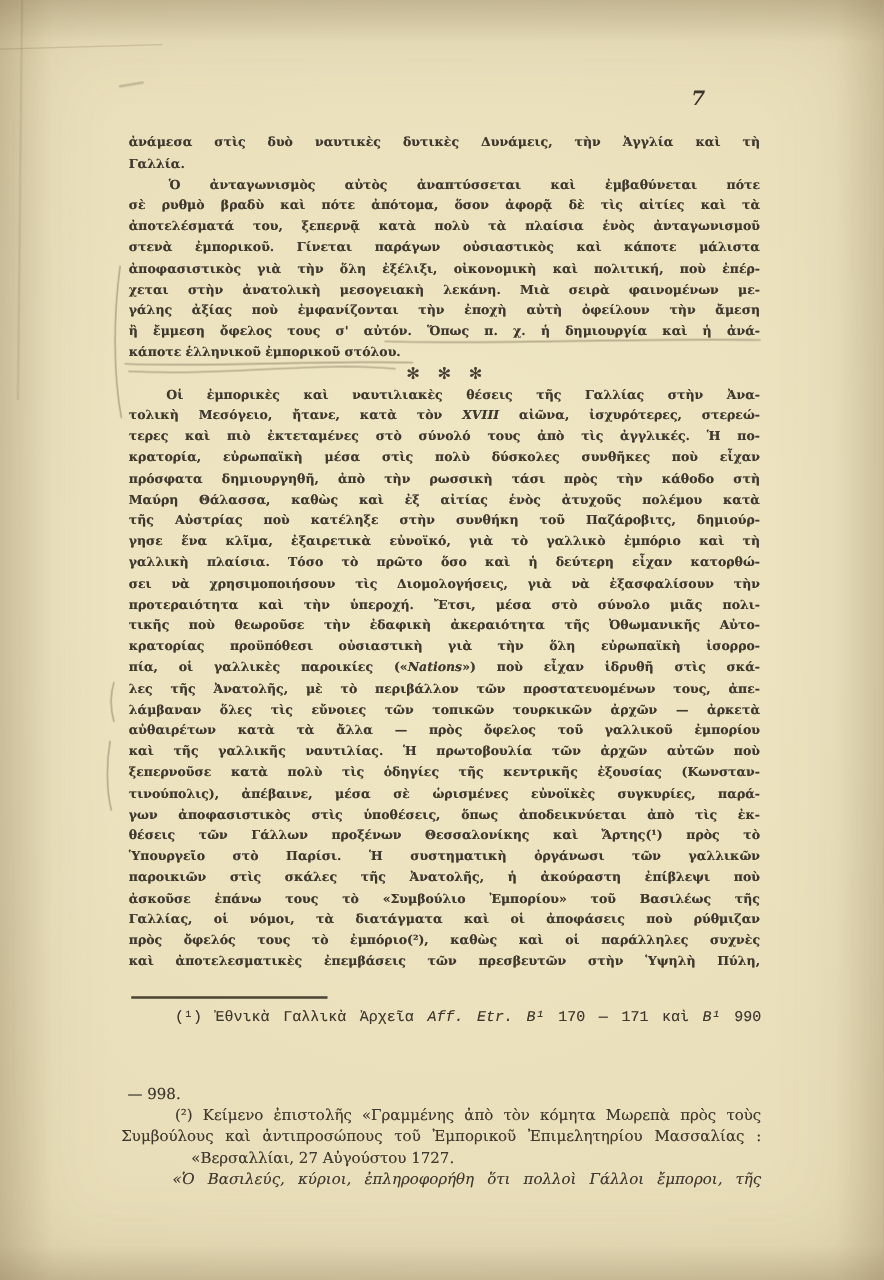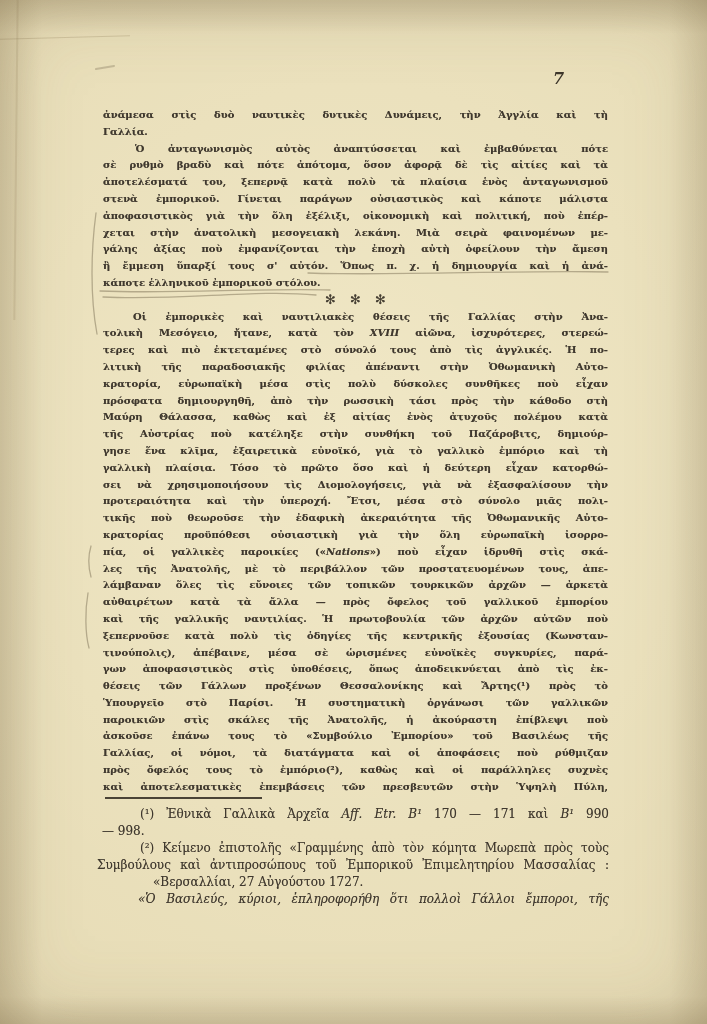--- a/index.html
+++ b/index.html
@@ -59,27 +59,26 @@
   <div class="text-block">
       <div class="line just">ἀνάμεσα στὶς δυὸ ναυτικὲς δυτικὲς Δυνάμεις, τὴν Ἀγγλία καὶ τὴ</div>
       <div class="line">Γαλλία.</div>
       <div class="line just" style="text-indent: 32px;">Ὁ ἀνταγωνισμὸς αὐτὸς ἀναπτύσσεται καὶ ἐμβαθύνεται πότε</div>
       <div class="line just">σὲ ρυθμὸ βραδὺ καὶ πότε ἀπότομα, ὅσον ἀφορᾷ δὲ τὶς αἰτίες καὶ τὰ</div>
       <div class="line just">ἀποτελέσματά του, ξεπερνᾷ κατὰ πολὺ τὰ πλαίσια ἑνὸς ἀνταγωνισμοῦ</div>
       <div class="line just">στενὰ ἐμπορικοῦ. Γίνεται παράγων οὐσιαστικὸς καὶ κάποτε μάλιστα</div>
       <div class="line just">ἀποφασιστικὸς γιὰ τὴν ὅλη ἐξέλιξι, οἰκονομικὴ καὶ πολιτική, ποὺ ἐπέρ-</div>
       <div class="line just">χεται στὴν ἀνατολικὴ μεσογειακὴ λεκάνη. Μιὰ σειρὰ φαινομένων με-</div>
       <div class="line just">γάλης ἀξίας ποὺ ἐμφανίζονται τὴν ἐποχὴ αὐτὴ ὀφείλουν τὴν ἄμεση</div>
-      <div class="line just">ἢ ἔμμεση ὕπαρξί τους σ' αὐτόν. Ὅπως π. χ. ἡ δημιουργία καὶ ἡ ἀνά-</div>
+      <div class="line just">ἢ ἔμμεση ὄφελος τους σ' αὐτόν. Ὅπως π. χ. ἡ δημιουργία καὶ ἡ ἀνά-</div>
       <div class="line">κάποτε ἑλληνικοῦ ἐμπορικοῦ στόλου.</div>
       <div class="separator">✻ ✻ ✻</div>
       <div class="line just" style="text-indent: 30px;">Οἱ ἐμπορικὲς καὶ ναυτιλιακὲς θέσεις τῆς Γαλλίας στὴν Ἀνα-</div>
       <div class="line just">τολικὴ Μεσόγειο, ἤτανε, κατὰ τὸν <i>XVIII</i> αἰῶνα, ἰσχυρότερες, στερεώ-</div>
       <div class="line just">τερες καὶ πιὸ ἐκτεταμένες στὸ σύνολό τους ἀπὸ τὶς ἀγγλικές. Ἡ πο-</div>
-      <div class="line just">λιτικὴ τῆς παραδοσιακῆς φιλίας ἀπέναντι στὴν Ὀθωμανικὴ Αὐτο-</div>
       <div class="line just">κρατορία, εὐρωπαϊκὴ μέσα στὶς πολὺ δύσκολες συνθῆκες ποὺ εἶχαν</div>
       <div class="line just">πρόσφατα δημιουργηθῆ, ἀπὸ τὴν ρωσσικὴ τάσι πρὸς τὴν κάθοδο στὴ</div>
       <div class="line just">Μαύρη Θάλασσα, καθὼς καὶ ἐξ αἰτίας ἑνὸς ἀτυχοῦς πολέμου κατὰ</div>
       <div class="line just">τῆς Αὐστρίας ποὺ κατέληξε στὴν συνθήκη τοῦ Παζάροβιτς, δημιούρ-</div>
       <div class="line just">γησε ἕνα κλῖμα, ἐξαιρετικὰ εὐνοϊκό, γιὰ τὸ γαλλικὸ ἐμπόριο καὶ τὴ</div>
       <div class="line just">γαλλικὴ πλαίσια. Τόσο τὸ πρῶτο ὅσο καὶ ἡ δεύτερη εἶχαν κατορθώ-</div>
       <div class="line just">σει νὰ χρησιμοποιήσουν τὶς Διομολογήσεις, γιὰ νὰ ἐξασφαλίσουν τὴν</div>
       <div class="line just">προτεραιότητα καὶ τὴν ὑπεροχή. Ἔτσι, μέσα στὸ σύνολο μιᾶς πολι-</div>
       <div class="line just">τικῆς ποὺ θεωροῦσε τὴν ἐδαφικὴ ἀκεραιότητα τῆς Ὀθωμανικῆς Αὐτο-</div>
       <div class="line just">κρατορίας προϋπόθεσι οὐσιαστικὴ γιὰ τὴν ὅλη εὐρωπαϊκὴ ἰσορρο-</div>
@@ -96,22 +95,22 @@
       <div class="line just">παροικιῶν στὶς σκάλες τῆς Ἀνατολῆς, ἡ ἀκούραστη ἐπίβλεψι ποὺ</div>
       <div class="line just">ἀσκοῦσε ἐπάνω τους τὸ «Συμβούλιο Ἐμπορίου» τοῦ Βασιλέως τῆς</div>
       <div class="line just">Γαλλίας, οἱ νόμοι, τὰ διατάγματα καὶ οἱ ἀποφάσεις ποὺ ρύθμιζαν</div>
       <div class="line just">πρὸς ὄφελός τους τὸ ἐμπόριο(²), καθὼς καὶ οἱ παράλληλες συχνὲς</div>
       <div class="line just">καὶ ἀποτελεσματικὲς ἐπεμβάσεις τῶν πρεσβευτῶν στὴν Ὑψηλὴ Πύλη,</div>
     </div>
 
   <div class="footnote-rule"></div>
 
   <div class="footnotes-block">
-      <div class="fline just" style="text-indent: 55px;">(¹) Ἐθνικὰ Γαλλικὰ Ἀρχεῖα <i>Aff. Etr. B¹</i> 170 — 171 καὶ <i>B¹</i> 990</div>
-      <div class="fline" style="text-indent: 17px;">— 998.</div>
+      <div class="fline just" style="text-indent: 55px; font-family: Liberation Mono, monospace;">(¹) Ἐθνικὰ Γαλλικὰ Ἀρχεῖα <i>Aff. Etr. B¹</i> 170 — 171 καὶ <i>B¹</i> 990</div>
+      <div class="fline" style="text-indent: 17px; margin-top: 44px;">— 998.</div>
       <div class="fline just" style="text-indent: 55px;">(²) Κείμενο ἐπιστολῆς «Γραμμένης ἀπὸ τὸν κόμητα Μωρεπὰ πρὸς τοὺς</div>
       <div class="fline just" style="text-indent: 0px; margin-left: 12px;">Συμβούλους καὶ ἀντιπροσώπους τοῦ Ἐμπορικοῦ Ἐπιμελητηρίου Μασσαλίας :</div>
       <div class="fline" style="text-indent: 68px;">«Βερσαλλίαι, 27 Αὐγούστου 1727.</div>
       <div class="fline just" style="text-indent: 53px; font-style: italic;">«Ὁ Βασιλεύς, κύριοι, ἐπληροφορήθη ὅτι πολλοὶ Γάλλοι ἔμποροι, τῆς</div>
     </div>
 
   <svg class="pencil" width="707" height="1024" viewBox="0 0 707 1024">
     <g fill="none" stroke="#8f8468" stroke-width="1.3" opacity="0.6" stroke-linecap="round">
       <path d="M96,69 l18,-3" stroke-width="2" opacity="0.7"></path>
       <path d="M96,213 C91,250 90,296 97,334"></path>

